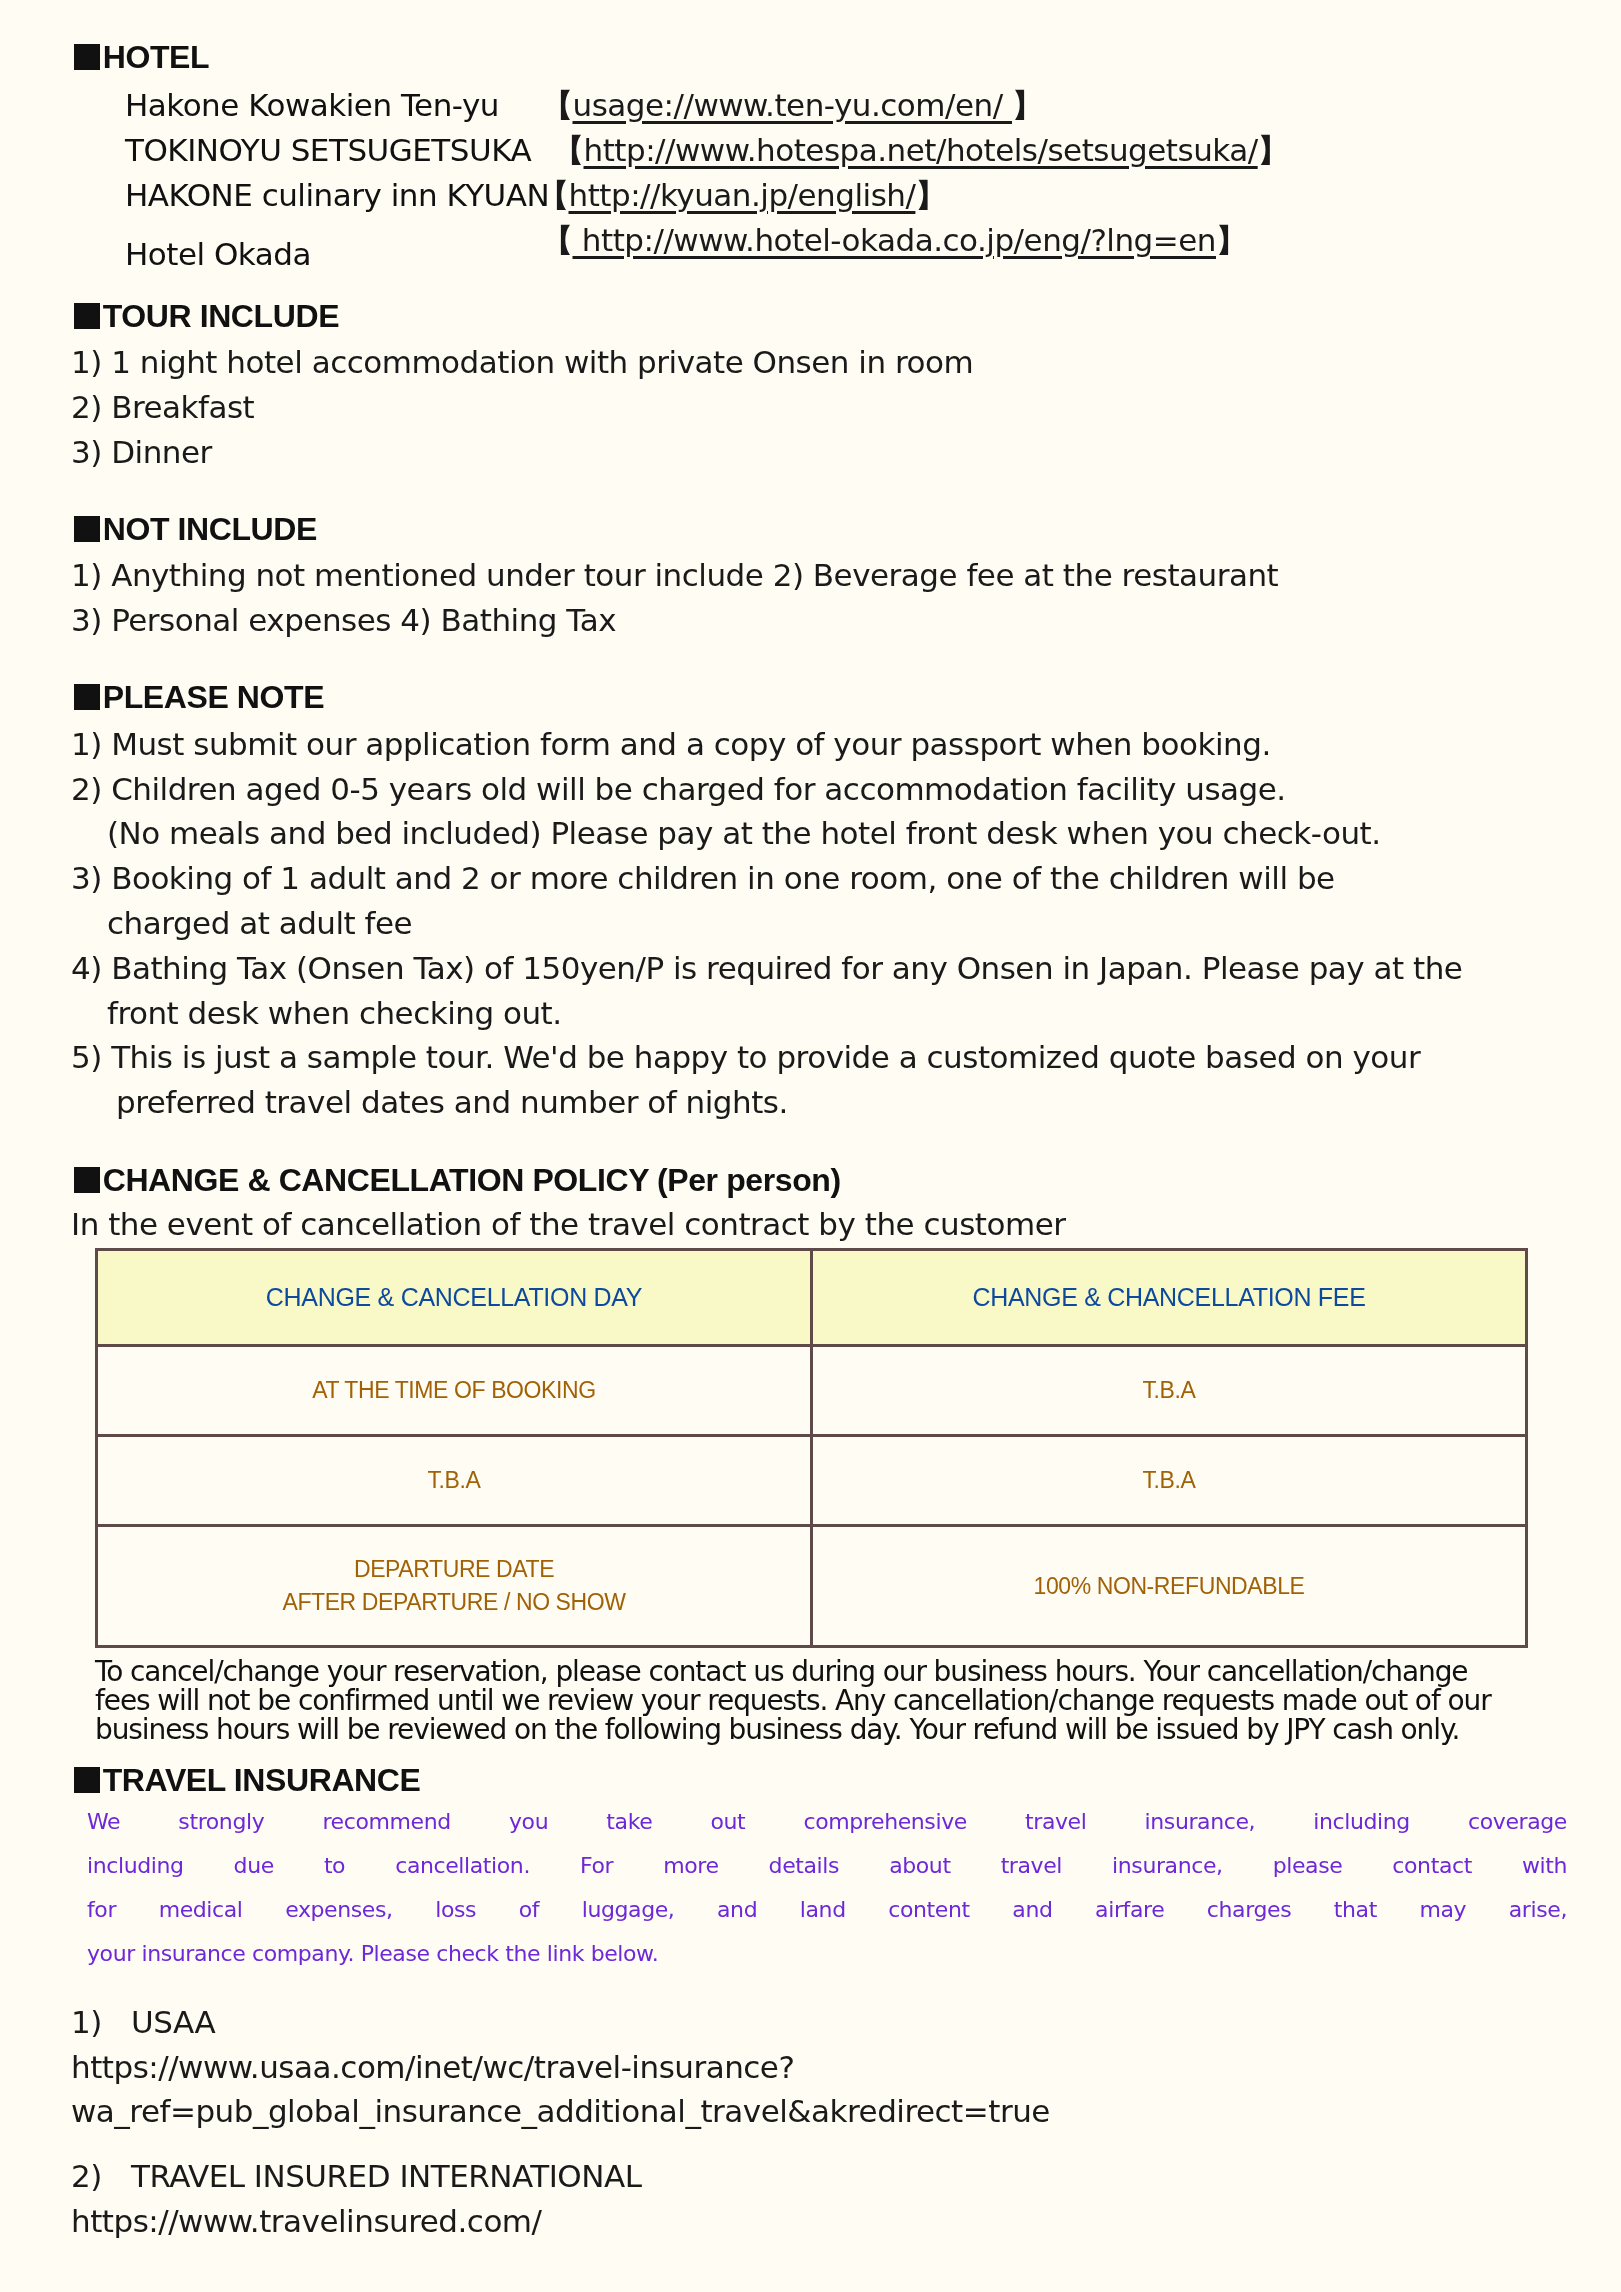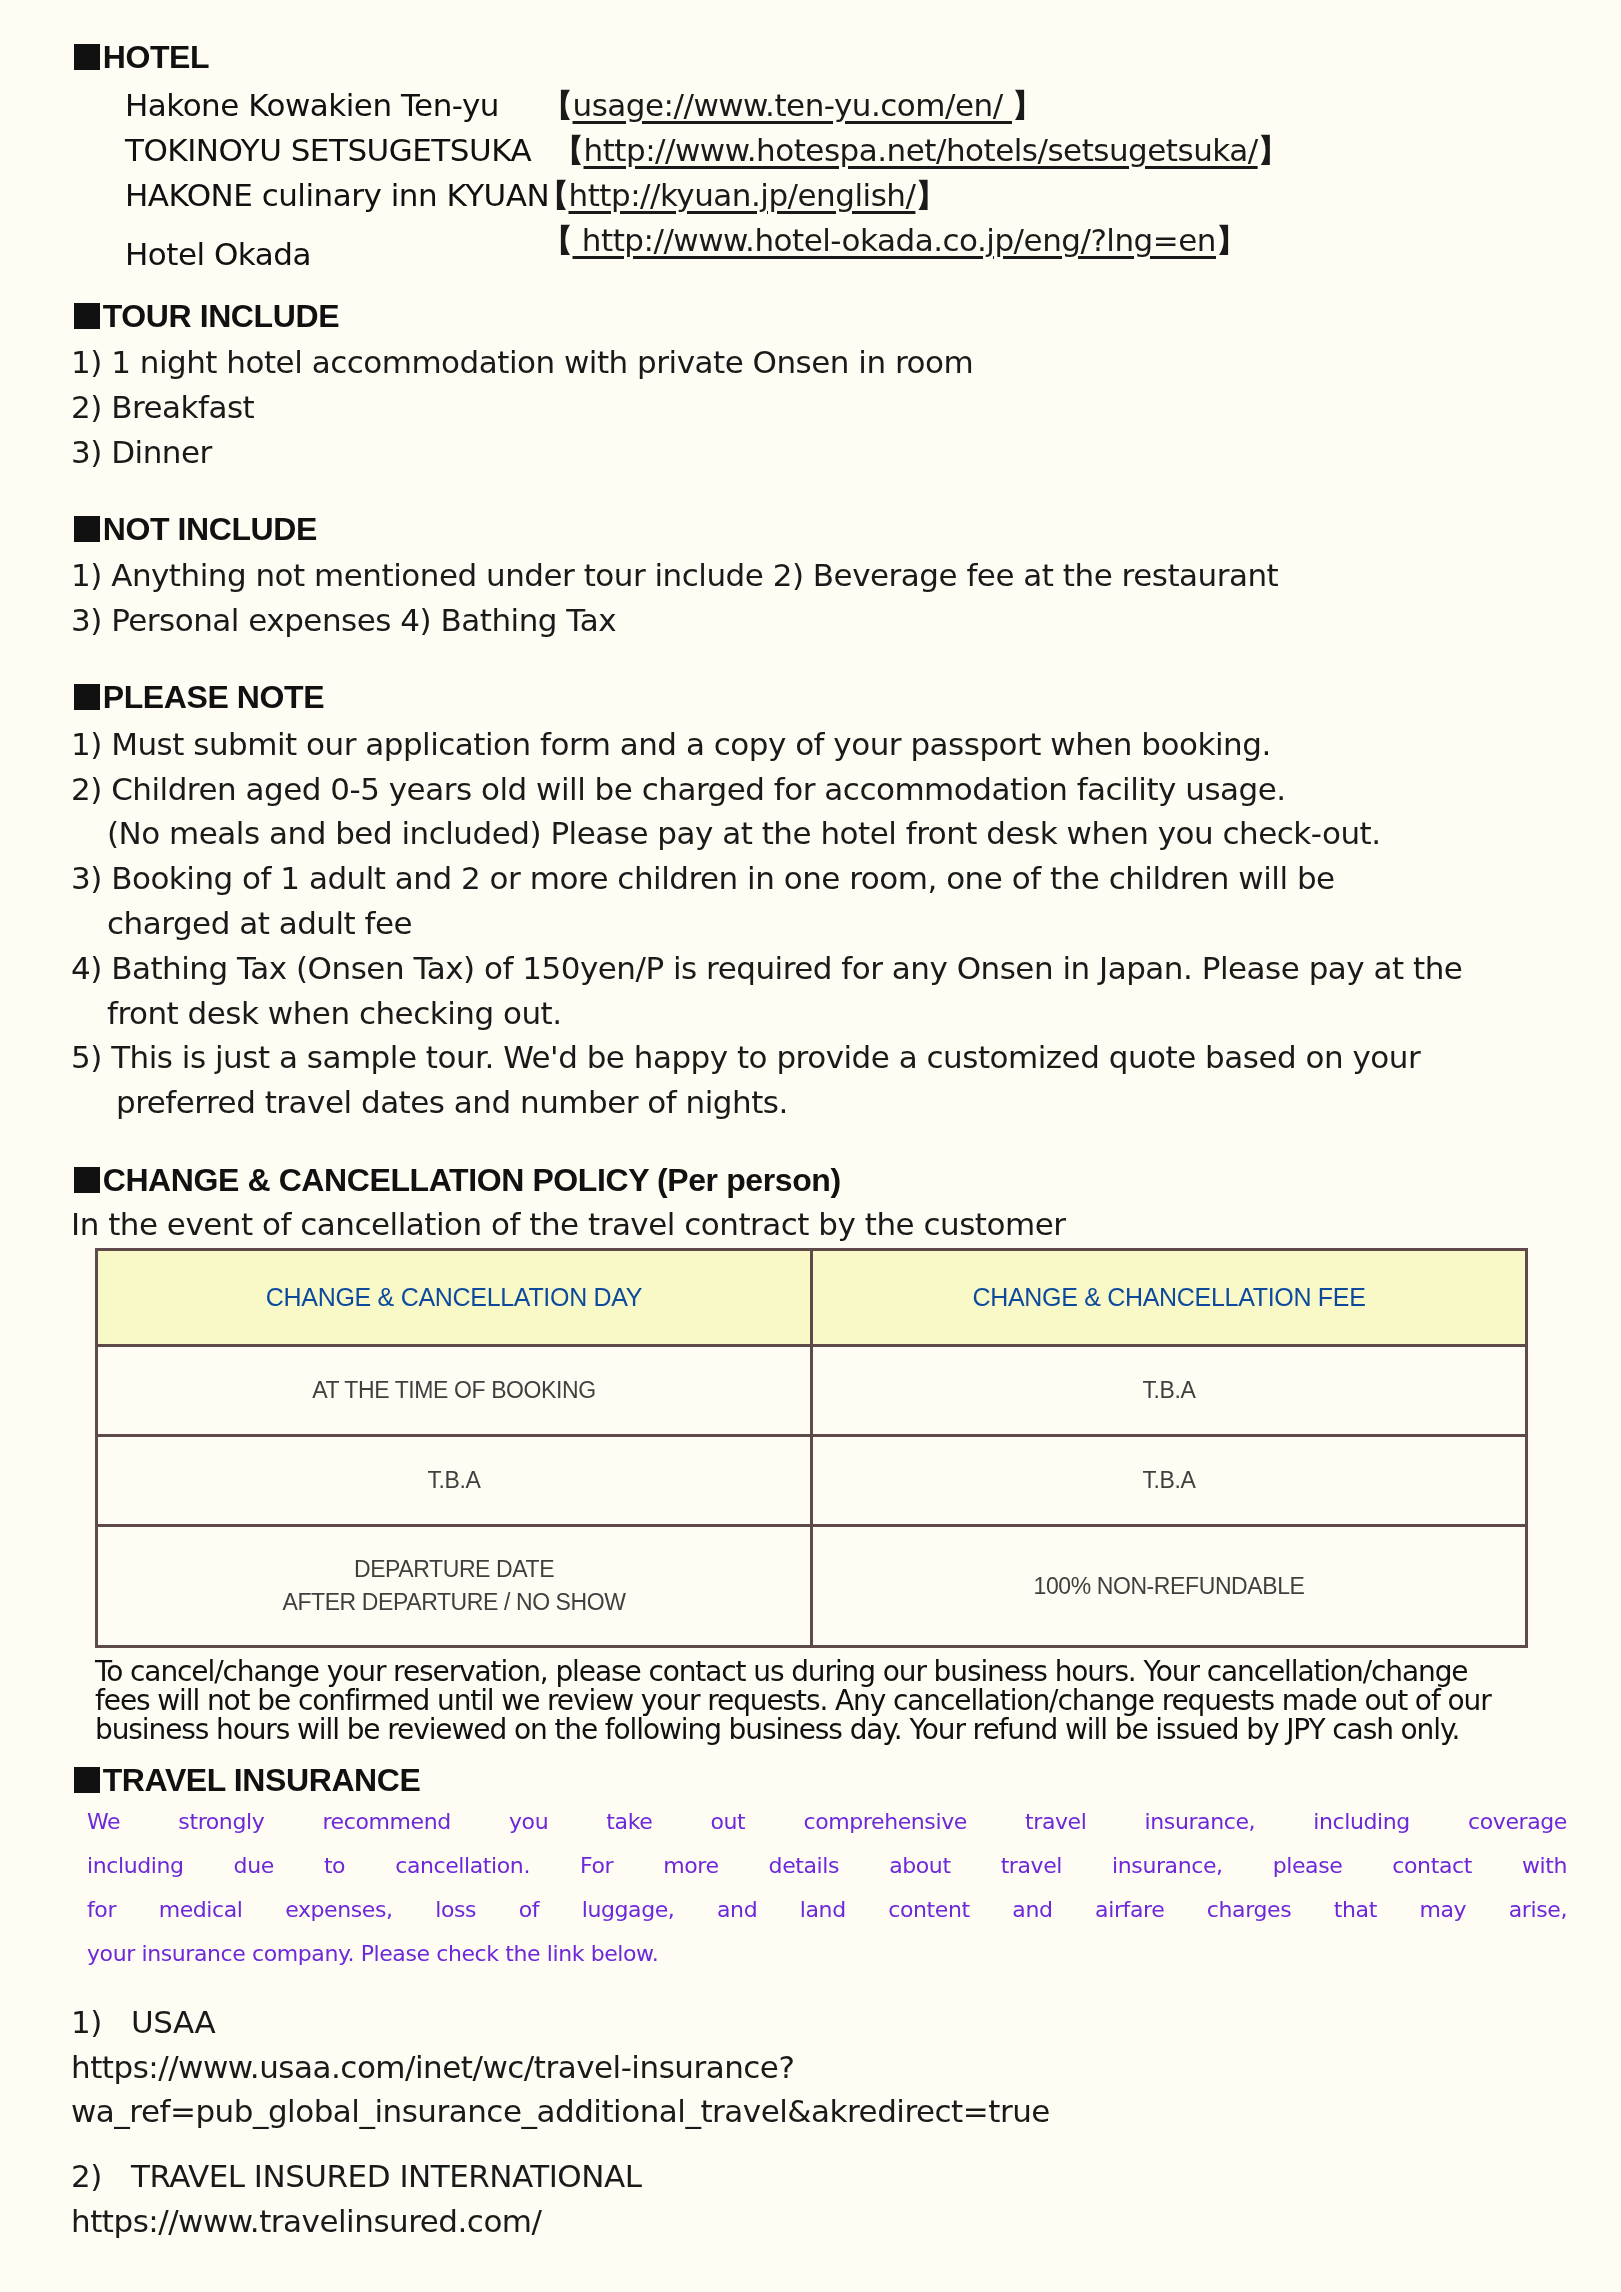--- a/index.html
+++ b/index.html
@@ -35,21 +35,21 @@
   }
   .policy-table td, .policy-table th {
     border: 3.6px solid #5e4a48; text-align: center; vertical-align: middle;
     font-family: "Liberation Sans", sans-serif; padding: 0;
   }
   .policy-table th {
     background: #f8f9c6; color: #0d4a9e; font-size: 25px; font-weight: normal;
     height: 93px; letter-spacing: -0.3px;
   }
   .policy-table td {
-    background: #fffcf3; color: #404040; font-size: 23px; letter-spacing: -0.4px;
+    background: #fffcf3; color: #a16207; font-size: 23px; letter-spacing: -0.4px;
     line-height: 33px;
   }
   .policy-table tr.r1 td, .policy-table tr.r2 td { height: 87px; }
   .policy-table tr.r3 td { height: 118px; }
 
   .footnote {
     position: absolute; left: 95px; top: 1657px; width: 1433px;
     font-size: 28px; line-height: 29px; letter-spacing: -1.1px; color: #111;
     text-align: justify; text-align-last: left;
   }

